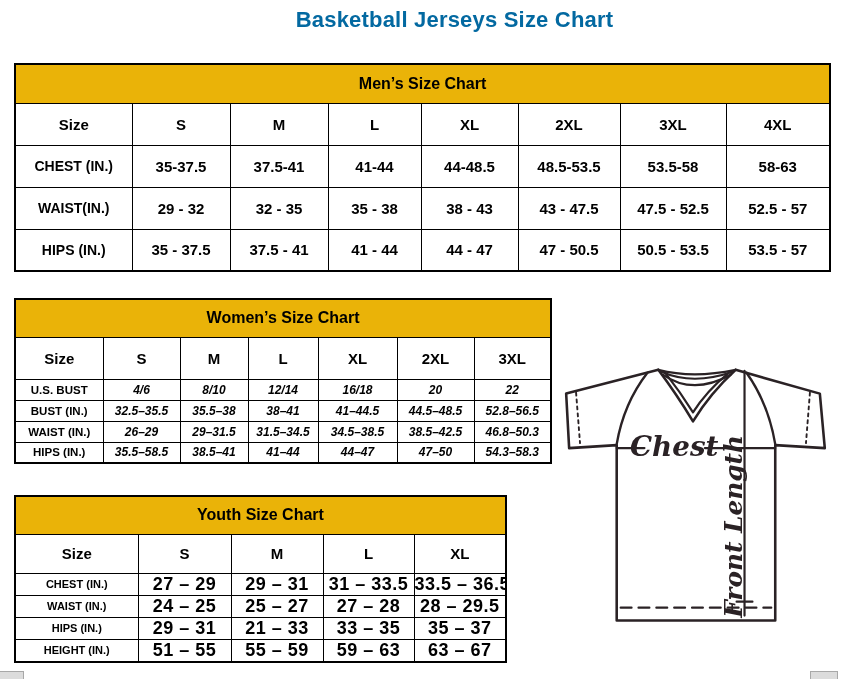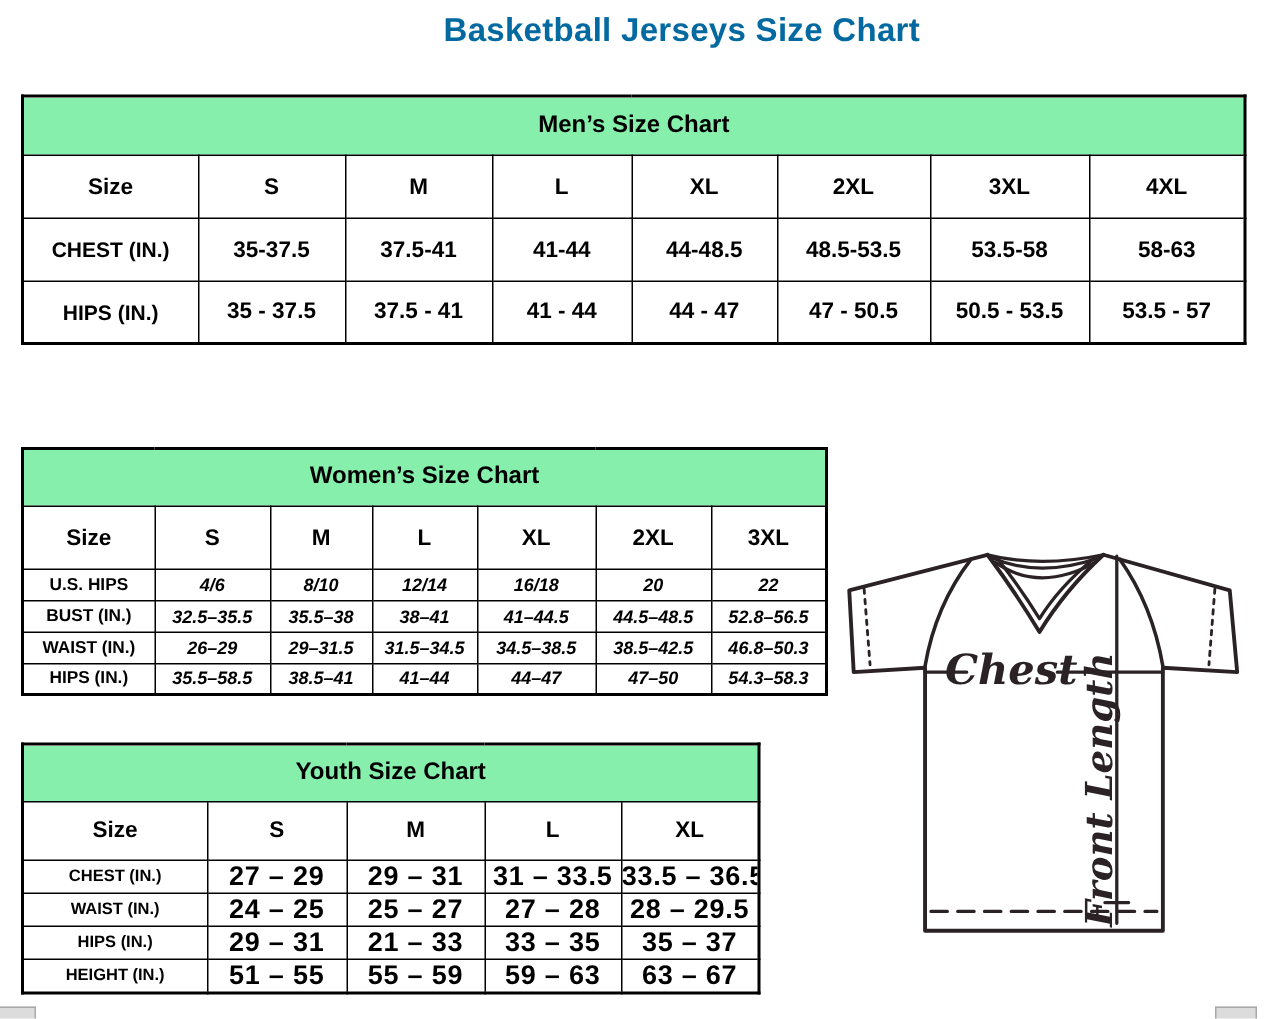--- a/index.html
+++ b/index.html
@@ -15,21 +15,21 @@
   }
 
   table.size-table {
     position:absolute; border-collapse:collapse; table-layout:fixed;
     background:#fff; border:2px solid #000;
   }
   table.size-table td {
     border:1.5px solid #000; text-align:center; vertical-align:middle;
     font-weight:bold; color:#000; padding:0; overflow:hidden; white-space:nowrap;
   }
-  td.title-cell { background:#86efac; font-size:16px; }
+  td.title-cell { background:#eab308; font-size:16px; }
 
   
   .tbl-men { left:14px; top:63px; width:815px; }
   .tbl-men .title-cell { height:39px; }
   .tbl-men .size-cell, .tbl-men .size-corner-cell { height:42px; font-size:15px; }
   .tbl-men .data-cell { height:42px; font-size:15px; }
   .tbl-men .label-cell { font-size:14px; }
 
   
   .tbl-women { left:14px; top:298px; width:536px; }
@@ -94,20 +94,30 @@
           <td class="label-cell">CHEST (IN.)</td>
           <td class="data-cell">35-37.5</td>
           <td class="data-cell">37.5-41</td>
           <td class="data-cell">41-44</td>
           <td class="data-cell">44-48.5</td>
           <td class="data-cell">48.5-53.5</td>
           <td class="data-cell">53.5-58</td>
           <td class="data-cell">58-63</td>
         </tr>
         <tr>
+          <td class="label-cell">WAIST(IN.)</td>
+          <td class="data-cell">29 - 32</td>
+          <td class="data-cell">32 - 35</td>
+          <td class="data-cell">35 - 38</td>
+          <td class="data-cell">38 - 43</td>
+          <td class="data-cell">43 - 47.5</td>
+          <td class="data-cell">47.5 - 52.5</td>
+          <td class="data-cell">52.5 - 57</td>
+        </tr>
+        <tr>
           <td class="label-cell">HIPS (IN.)</td>
           <td class="data-cell">35 - 37.5</td>
           <td class="data-cell">37.5 - 41</td>
           <td class="data-cell">41 - 44</td>
           <td class="data-cell">44 - 47</td>
           <td class="data-cell">47 - 50.5</td>
           <td class="data-cell">50.5 - 53.5</td>
           <td class="data-cell">53.5 - 57</td>
         </tr>
       </tbody>
@@ -130,21 +140,21 @@
         <tr>
           <td class="size-corner-cell">Size</td>
           <td class="size-cell">S</td>
           <td class="size-cell">M</td>
           <td class="size-cell">L</td>
           <td class="size-cell">XL</td>
           <td class="size-cell">2XL</td>
           <td class="size-cell">3XL</td>
         </tr>
         <tr>
-          <td class="label-cell">U.S. HIPS</td>
+          <td class="label-cell">U.S. BUST</td>
           <td class="data-cell">4/6</td>
           <td class="data-cell">8/10</td>
           <td class="data-cell">12/14</td>
           <td class="data-cell">16/18</td>
           <td class="data-cell">20</td>
           <td class="data-cell">22</td>
         </tr>
         <tr>
           <td class="label-cell">BUST (IN.)</td>
           <td class="data-cell">32.5–35.5</td>

